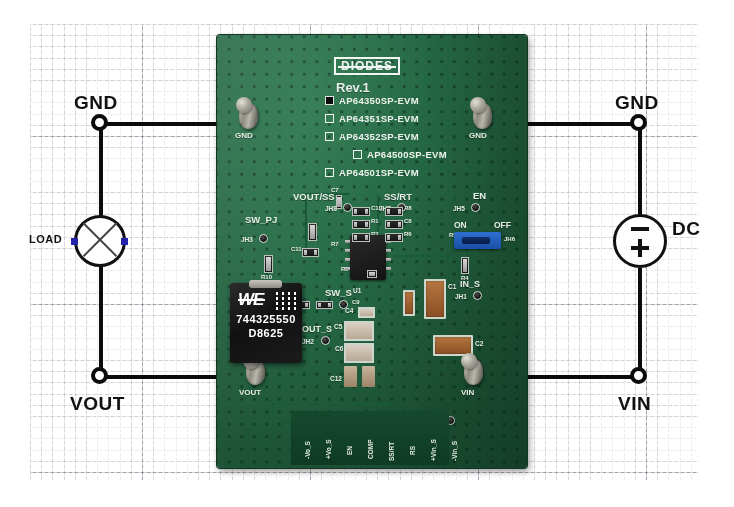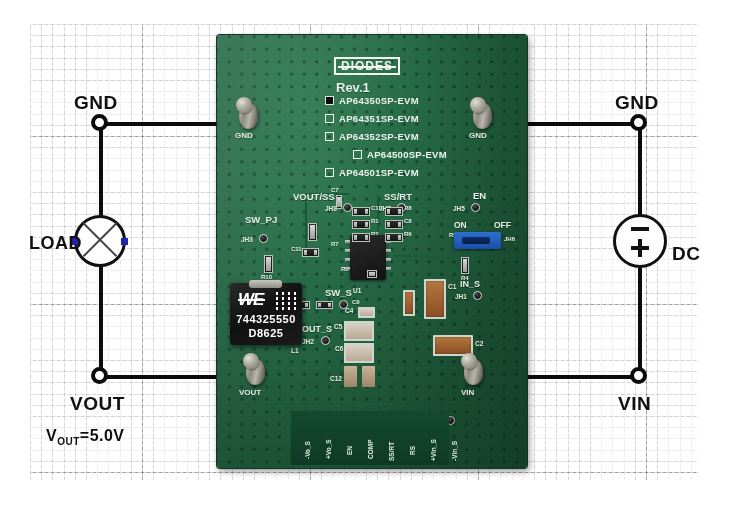--- a/index.html
+++ b/index.html
@@ -28,21 +28,21 @@
   .wh{height:4px;}
   .wv{width:4px;}
 
   .node{position:absolute;width:17px;height:17px;border-radius:50%;
         background:#fff;border:4px solid #0b0b0b;box-sizing:border-box;}
 
   .lbl{position:absolute;font-weight:bold;color:#111;letter-spacing:.5px;white-space:nowrap;}
   .lbl-gnd{font-size:19px;}
   .lbl-term{font-size:19px;}
   .lbl-dc{font-size:19px;}
-  .lbl-load{font-size:18px;}
+  .lbl-load{font-size:11px;}
   .lbl-vset{font-size:16px;}
   .lbl-vset sub{font-size:10px;font-weight:bold;}
 
   
   .load-sym{position:absolute;width:52px;height:52px;border-radius:50%;
             background:#fff;border:3px solid #111;box-sizing:border-box;}
   .load-sym i{position:absolute;left:50%;top:-2px;width:2px;height:103%;
               background:#444;transform-origin:50% 50%;}
   .load-sym i.a{transform:translateX(-50%) rotate(45deg);}
   .load-sym i.b{transform:translateX(-50%) rotate(-45deg);}
@@ -183,29 +183,26 @@
     <i class="b"></i>
   </div>
   <div class="pin" style="left:71px;top:238px;"></div>
   <div class="pin" style="left:121px;top:238px;"></div>
   <div class="lbl lbl-load" style="left:29px;top:233px;">LOAD</div>
 
   <div class="dc-sym" style="left:613px;top:214px;">
     <div class="dc-minus"></div>
     <div class="dc-plus"></div>
   </div>
-  <div class="lbl lbl-dc" style="left:672px;top:243px;">DC</div>
+  <div class="lbl lbl-dc" style="left:672px;top:218px;">DC</div>
 
   <div class="lbl lbl-gnd" style="left:74px;top:92px;">GND</div>
   <div class="lbl lbl-gnd" style="left:615px;top:92px;">GND</div>
   <div class="lbl lbl-term" style="left:70px;top:393px;">VOUT</div>
   <div class="lbl lbl-term" style="left:618px;top:393px;">VIN</div>
-  <div class="lbl lbl-vset" style="left:46px;top:427px;">
-    <span>V</span><sub>OUT</sub><span>=5.0V</span>
-  </div>
 
   <div class="pcb">
 
     <div class="trace" style="left:88px;top:160px;width:2px;height:60px;"></div>
     <div class="trace" style="left:88px;top:158px;width:44px;height:2px;"></div>
     <div class="trace" style="left:160px;top:160px;width:2px;height:46px;"></div>
     <div class="trace" style="left:236px;top:160px;width:2px;height:62px;"></div>
     <div class="trace" style="left:176px;top:220px;width:62px;height:2px;"></div>
     <div class="trace" style="left:55px;top:368px;width:120px;height:2px;"></div>
     <div class="trace" style="left:55px;top:368px;width:2px;height:16px;"></div>
@@ -350,21 +347,21 @@
     <div class="capW" style="left:141px;top:272px;width:17px;height:11px;"></div>
     <div class="silk" style="left:128px;top:272px;font-size:6.5px;">C4</div>
     <div class="capW" style="left:127px;top:286px;width:30px;height:20px;"></div>
     <div class="silk" style="left:117px;top:288px;font-size:6.5px;">C5</div>
     <div class="capW" style="left:127px;top:308px;width:30px;height:20px;"></div>
     <div class="silk" style="left:118px;top:310px;font-size:6.5px;">C6</div>
     <div class="pad" style="left:127px;top:331px;width:13px;height:21px;"></div>
     <div class="pad" style="left:145px;top:331px;width:13px;height:21px;"></div>
     <div class="silk" style="left:113px;top:340px;font-size:6.5px;">C12</div>
 
-    <div class="ind" style="left:13px;top:248px;width:72px;height:62px;">
+    <div class="ind" style="left:13px;top:248px;width:72px;height:80px;">
       <div class="cap"></div>
       <div class="we">WE</div>
       <div class="dots"></div>
       <div class="pn">744325550</div>
       <div class="dc">D8625</div>
     </div>
     <div class="silk" style="left:74px;top:312px;font-size:6.5px;">L1</div>
 
     <div class="hdr" style="left:74px;top:376px;width:158px;height:54px;"></div>
     <div class="hdrhole" style="left:82px;top:381px;"></div>

